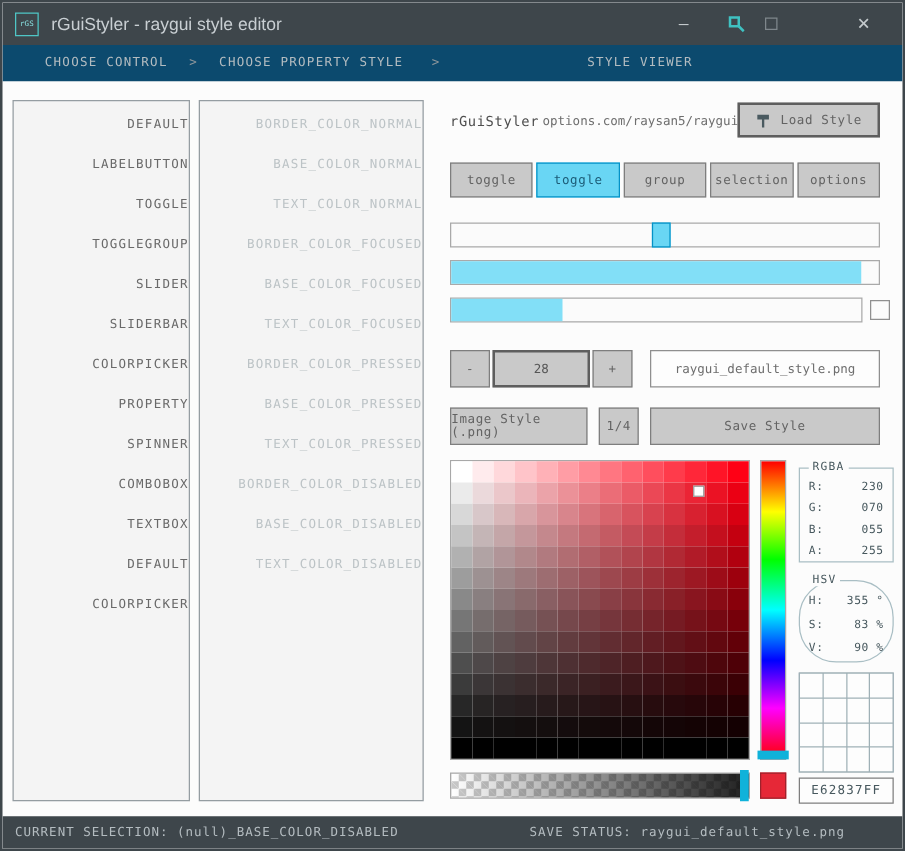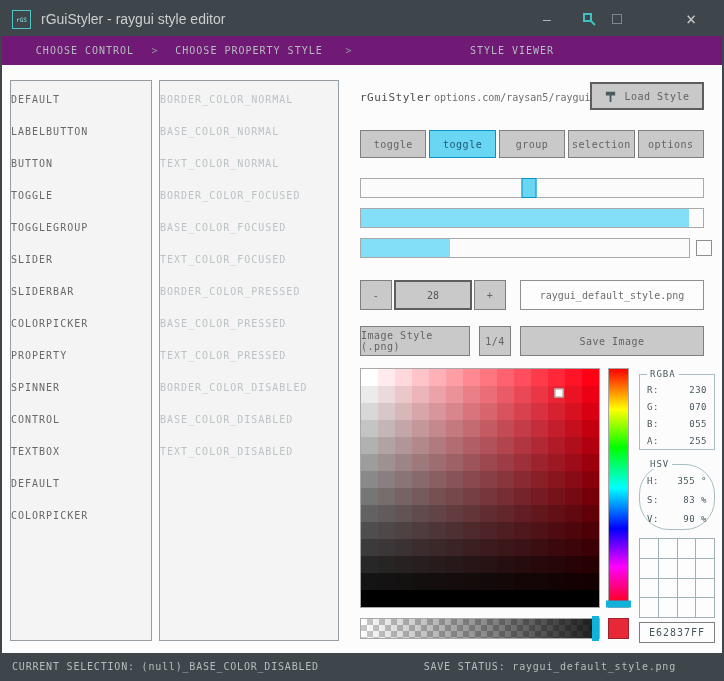--- a/index.html
+++ b/index.html
@@ -13,32 +13,32 @@
   .titlebar { position: absolute; top: 0; left: 0; right: 0; height: 34px; background: #3E464B; display: flex; align-items: center; padding: 0 10px; }
   .logo { width: 19px; height: 19px; border: 1px solid #4FC6C6; color: #8AE4E4; font-size: 6px; display: flex; align-items: center; justify-content: center; letter-spacing: 0; flex: 0 0 auto; }
   .title { margin-left: 10px; font-family: "Liberation Sans", sans-serif; font-size: 14px; color: #C9CFD3; }
   .winbtn { position: absolute; top: 0; height: 34px; width: 30px; display: flex; align-items: center; justify-content: center; color: #C3C9CC; cursor: pointer; }
   .btn-min { right: 160px; font-size: 13px; }
   .icon-teal { right: 118px; }
   .btn-max { right: 90px; }
   .maxbox { width: 10px; height: 10px; border: 1px solid #7F878C; }
   .btn-close { right: 16px; font-size: 17px; }
   
-  .breadcrumb { position: absolute; top: 34px; left: 0; right: 0; height: 29px; background: #701a75; color: #B4BCC0; font-size: 10px; letter-spacing: 1px; text-align: center; }
+  .breadcrumb { position: absolute; top: 34px; left: 0; right: 0; height: 29px; background: #0c4a6e; color: #B4BCC0; font-size: 10px; letter-spacing: 1px; text-align: center; }
   .bc { position: absolute; top: 0; height: 29px; display: flex; align-items: center; justify-content: center; }
   .bc1 { left: 18px; width: 130px; }
   .bcsep1 { left: 146px; width: 14px; color: #8D969B; }
   .bc2 { left: 166px; width: 162px; }
   .bcsep2 { left: 340px; width: 14px; color: #8D969B; }
   .bc3 { left: 360px; width: 300px; }
   
   .panel { position: absolute; top: 78px; height: 561px; background: #F4F4F4; border: 1px solid #959DA2; padding-top: 3px; }
   #controls-panel { left: 8px; width: 142px; }
   #props-panel { left: 157px; width: 180px; }
-  .panel .item { height: 32px; line-height: 32px; text-align: left; font-size: 10px; letter-spacing: 1px; color: #696969; cursor: pointer; white-space: nowrap; }
+  .panel .item { height: 32px; line-height: 32px; text-align: right; font-size: 10px; letter-spacing: 1px; color: #696969; cursor: pointer; white-space: nowrap; }
   #props-panel .item { color: #BCC3C6; }
   
   .abs { position: absolute; }
   .v-label-app { left: 358px; top: 89px; font-size: 11px; color: #4E4E4E; letter-spacing: 0.5px; }
   .v-repo { left: 432px; top: 90px; font-size: 10px; color: #6E6E6E; }
   .btn { background: #C9C9C9; border: 1px solid #7E7E7E; color: #636363; font-size: 10px; display: flex; align-items: center; justify-content: center; cursor: pointer; letter-spacing: 0.5px; }
   #load-btn { left: 588px; top: 80px; width: 114px; height: 28px; border: 2px solid #5E5E5E; gap: 7px; }
   #toggle-row { left: 358px; top: 128px; width: 344px; height: 28px; display: flex; gap: 3px; }
   .tgl { flex: 1; }
   .tgl.active { background: #69D6F4; border-color: #0492C7; color: #1C5C77; }
@@ -112,29 +112,28 @@
     <span class="bc bc1">CHOOSE CONTROL</span>
     <span class="bc bcsep1">&gt;</span>
     <span class="bc bc2">CHOOSE PROPERTY STYLE</span>
     <span class="bc bcsep2">&gt;</span>
     <span class="bc bc3">STYLE VIEWER</span>
   </div>
 
   <div class="panel" id="controls-panel">
     <div class="item">DEFAULT</div>
     <div class="item">LABELBUTTON</div>
-    <div class="item">BUTTON</div>
     <div class="item">TOGGLE</div>
     <div class="item">TOGGLEGROUP</div>
     <div class="item">SLIDER</div>
     <div class="item">SLIDERBAR</div>
     <div class="item">COLORPICKER</div>
     <div class="item">PROPERTY</div>
     <div class="item">SPINNER</div>
-    <div class="item">CONTROL</div>
+    <div class="item">COMBOBOX</div>
     <div class="item">TEXTBOX</div>
     <div class="item">DEFAULT</div>
     <div class="item">COLORPICKER</div>
   </div>
 
   <div class="panel" id="props-panel">
     <div class="item">BORDER_COLOR_NORMAL</div>
     <div class="item">BASE_COLOR_NORMAL</div>
     <div class="item">TEXT_COLOR_NORMAL</div>
     <div class="item">BORDER_COLOR_FOCUSED</div>
@@ -176,21 +175,21 @@
   </div>
   <div class="abs" id="checkbox"></div>
 
   <div class="abs btn" id="minus-btn">-</div>
   <div class="abs" id="value-box">28</div>
   <div class="abs btn" id="plus-btn">+</div>
   <div class="abs" id="filename-box">raygui_default_style.png</div>
 
   <div class="abs btn" id="imgstyle-btn">Image Style (.png)</div>
   <div class="abs btn" id="ratio-btn">1/4</div>
-  <div class="abs btn" id="save-btn">Save Image</div>
+  <div class="abs btn" id="save-btn">Save Style</div>
 
   <div class="abs" id="sv-panel">
     <div id="sv-grid" style="grid-template-columns: repeat(14, 1fr);">
         <div style="background: rgb(255, 255, 255);"></div>
         <div style="background: rgb(255, 235, 237);"></div>
         <div style="background: rgb(255, 216, 219);"></div>
         <div style="background: rgb(255, 196, 201);"></div>
         <div style="background: rgb(255, 177, 183);"></div>
         <div style="background: rgb(255, 157, 165);"></div>
         <div style="background: rgb(255, 137, 147);"></div>

